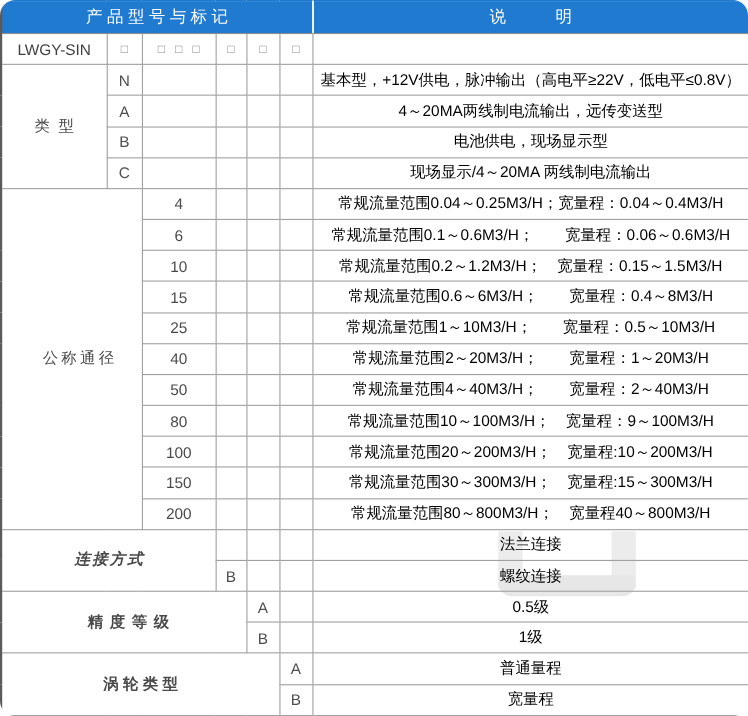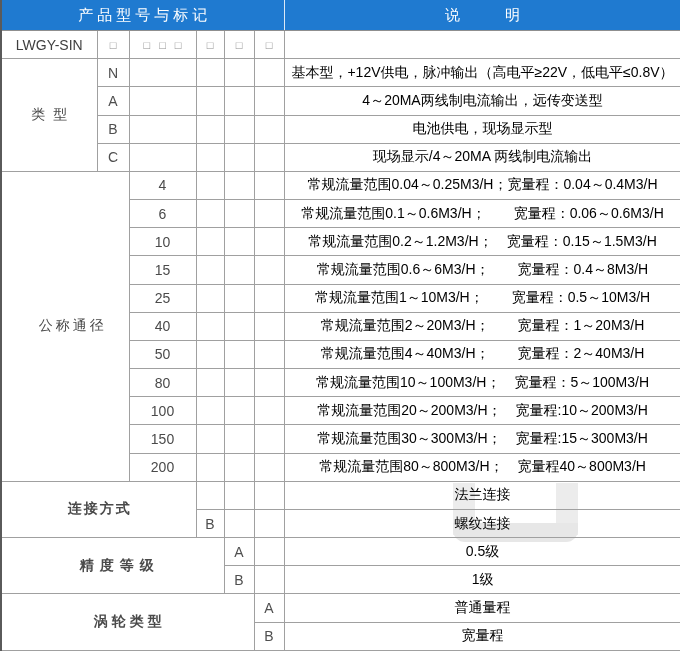--- a/index.html
+++ b/index.html
@@ -9,20 +9,21 @@
     width: 680px;
     height: 651px;
     font-family: "Liberation Sans", "DejaVu Sans", sans-serif;
   }
   .wrap {
     position: relative;
     width: 680px;
     height: 651px;
     overflow: hidden;
     background: #ffffff;
+    border-radius: 14px;
   }
   
   .watermark { position: absolute; inset: 0; z-index: 0; }
   .wm-piece { position: absolute; background: #ececec; }
   .wm-leg-left  { left: 453px; top: 483px; width: 22px; height: 52px; }
   .wm-leg-right { left: 556px; top: 483px; width: 22px; height: 52px; }
   .wm-bar { left: 453px; top: 523px; width: 125px; height: 19px; border-radius: 0 0 12px 12px; background: #e7e7e7; }
 
   table.spec {
     position: relative;
@@ -70,21 +71,21 @@
   td.box3  { letter-spacing: 3px; padding-left: 3px; }
   td.code  { color: #4f4f4f; }
   td.num   { color: #4a4a4a; }
   td.desc  { color: #000000; }
   td.sec   { color: #4a4a4a; text-align: center; }
   .bold { font-weight: bold; }
   .ls8 { letter-spacing: 8px; padding-left: 8px; }
   .ls6 { letter-spacing: 6px; padding-left: 14px; }
   .ls4 { letter-spacing: 4px; padding-left: 4px; font-family: Liberation Serif, serif; }
   .ls3 { letter-spacing: 3px; padding-left: 15px; }
-  .ls2 { letter-spacing: 2px; padding-left: 2px; }
+  .ls2 { letter-spacing: 2px; padding-left: 2px; font-style: italic; }
 </style>
 </head>
 <body>
 
 <div class="wrap">
 
   <div class="watermark">
     <div class="wm-piece wm-leg-left"></div>
     <div class="wm-piece wm-leg-right"></div>
     <div class="wm-piece wm-bar"></div>
@@ -202,21 +203,21 @@
         <td></td>
           <td></td>
           <td></td>
         <td class="desc">常规流量范围4～40M3/H；　　宽量程：2～40M3/H</td>
       </tr>
       <tr>
         <td class="num">80</td>
         <td></td>
           <td></td>
           <td></td>
-        <td class="desc">常规流量范围10～100M3/H；　宽量程：5～100M3/H</td>
+        <td class="desc">常规流量范围10～100M3/H；　宽量程：9～100M3/H</td>
       </tr>
       <tr>
         <td class="num">100</td>
         <td></td>
           <td></td>
           <td></td>
         <td class="desc">常规流量范围20～200M3/H；　宽量程:10～200M3/H</td>
       </tr>
       <tr>
         <td class="num">150</td>

